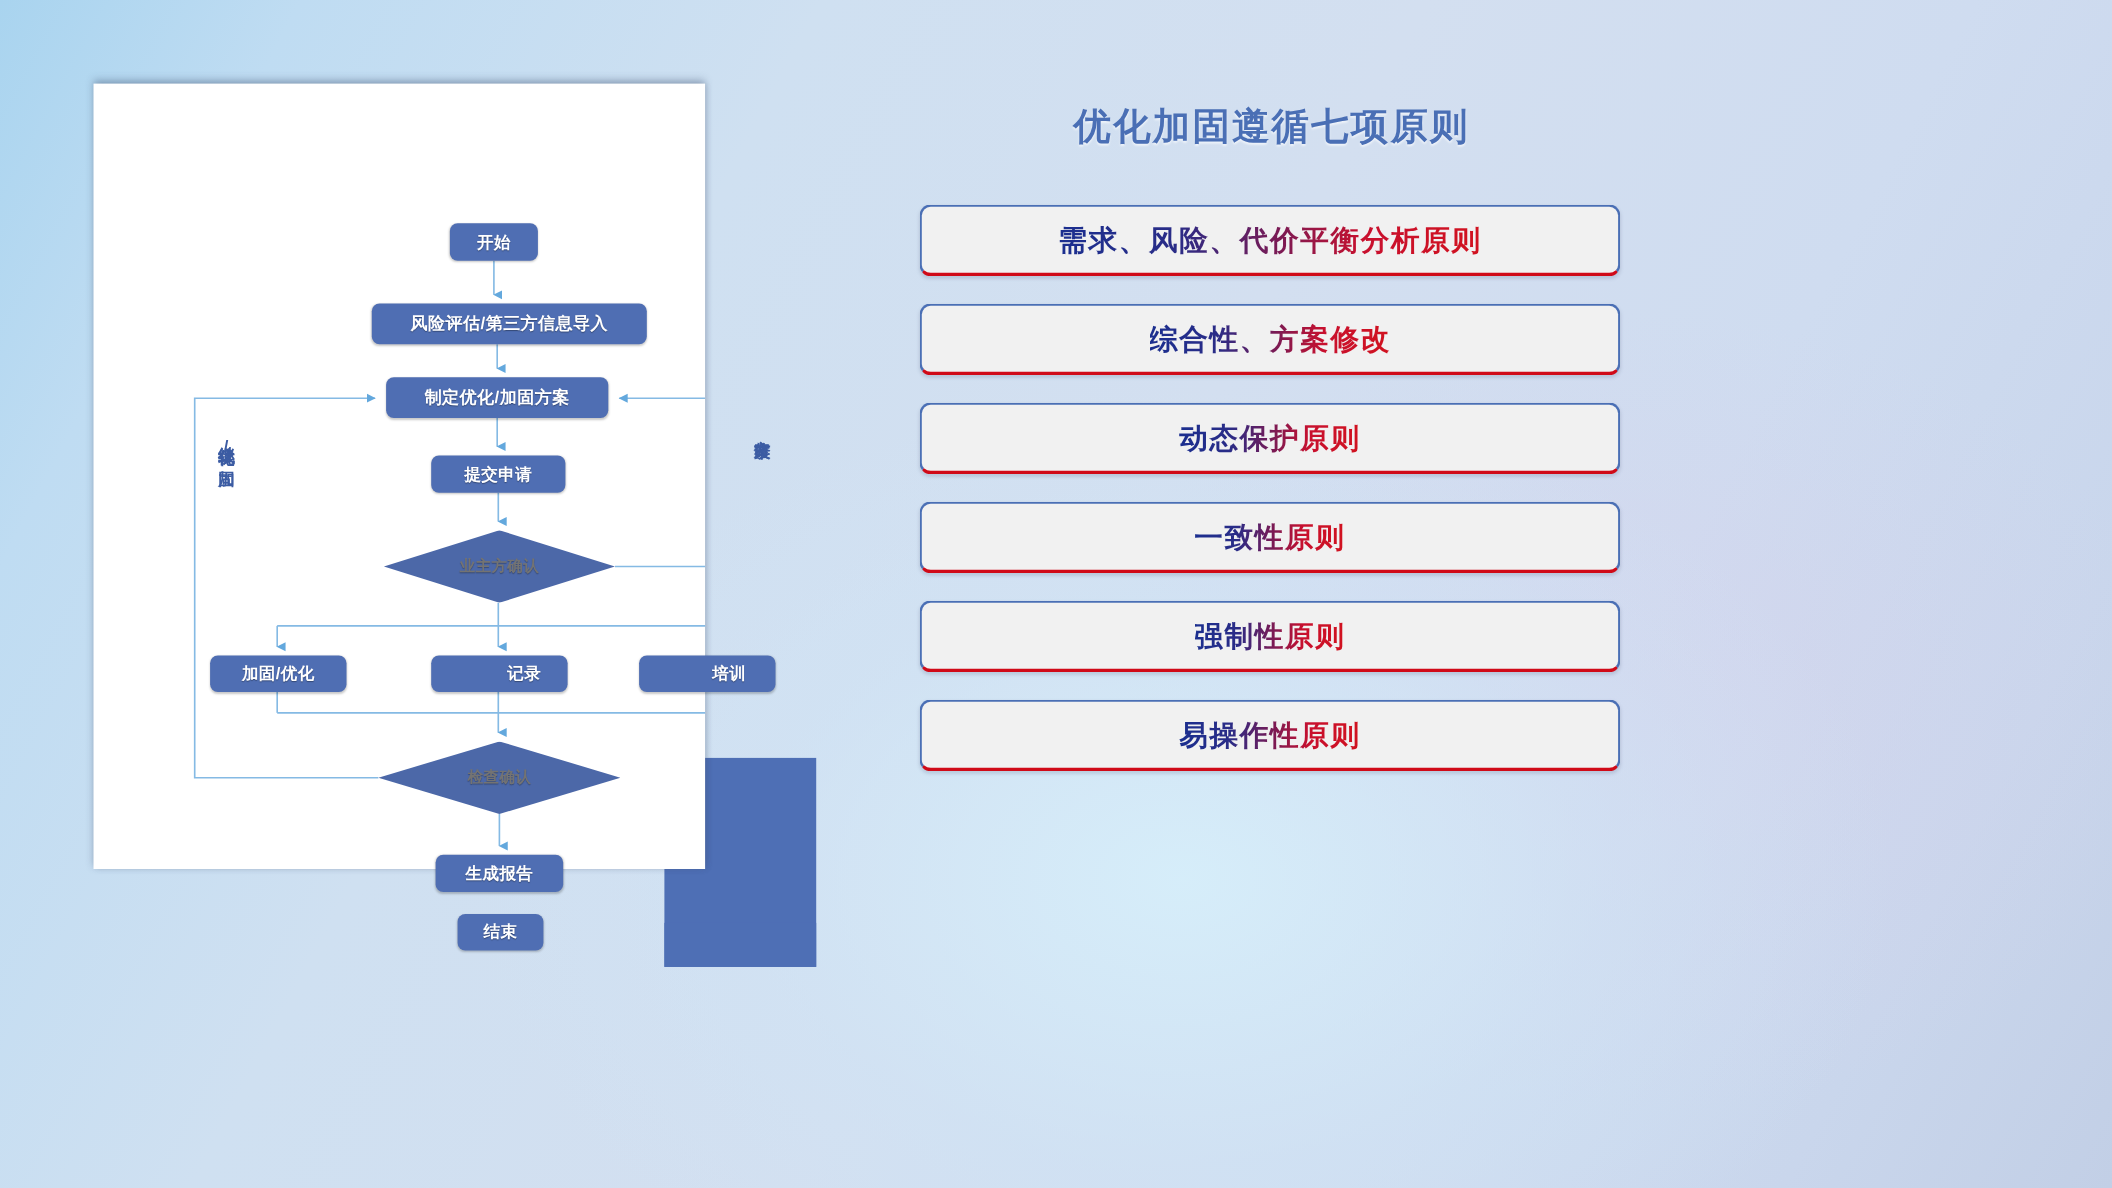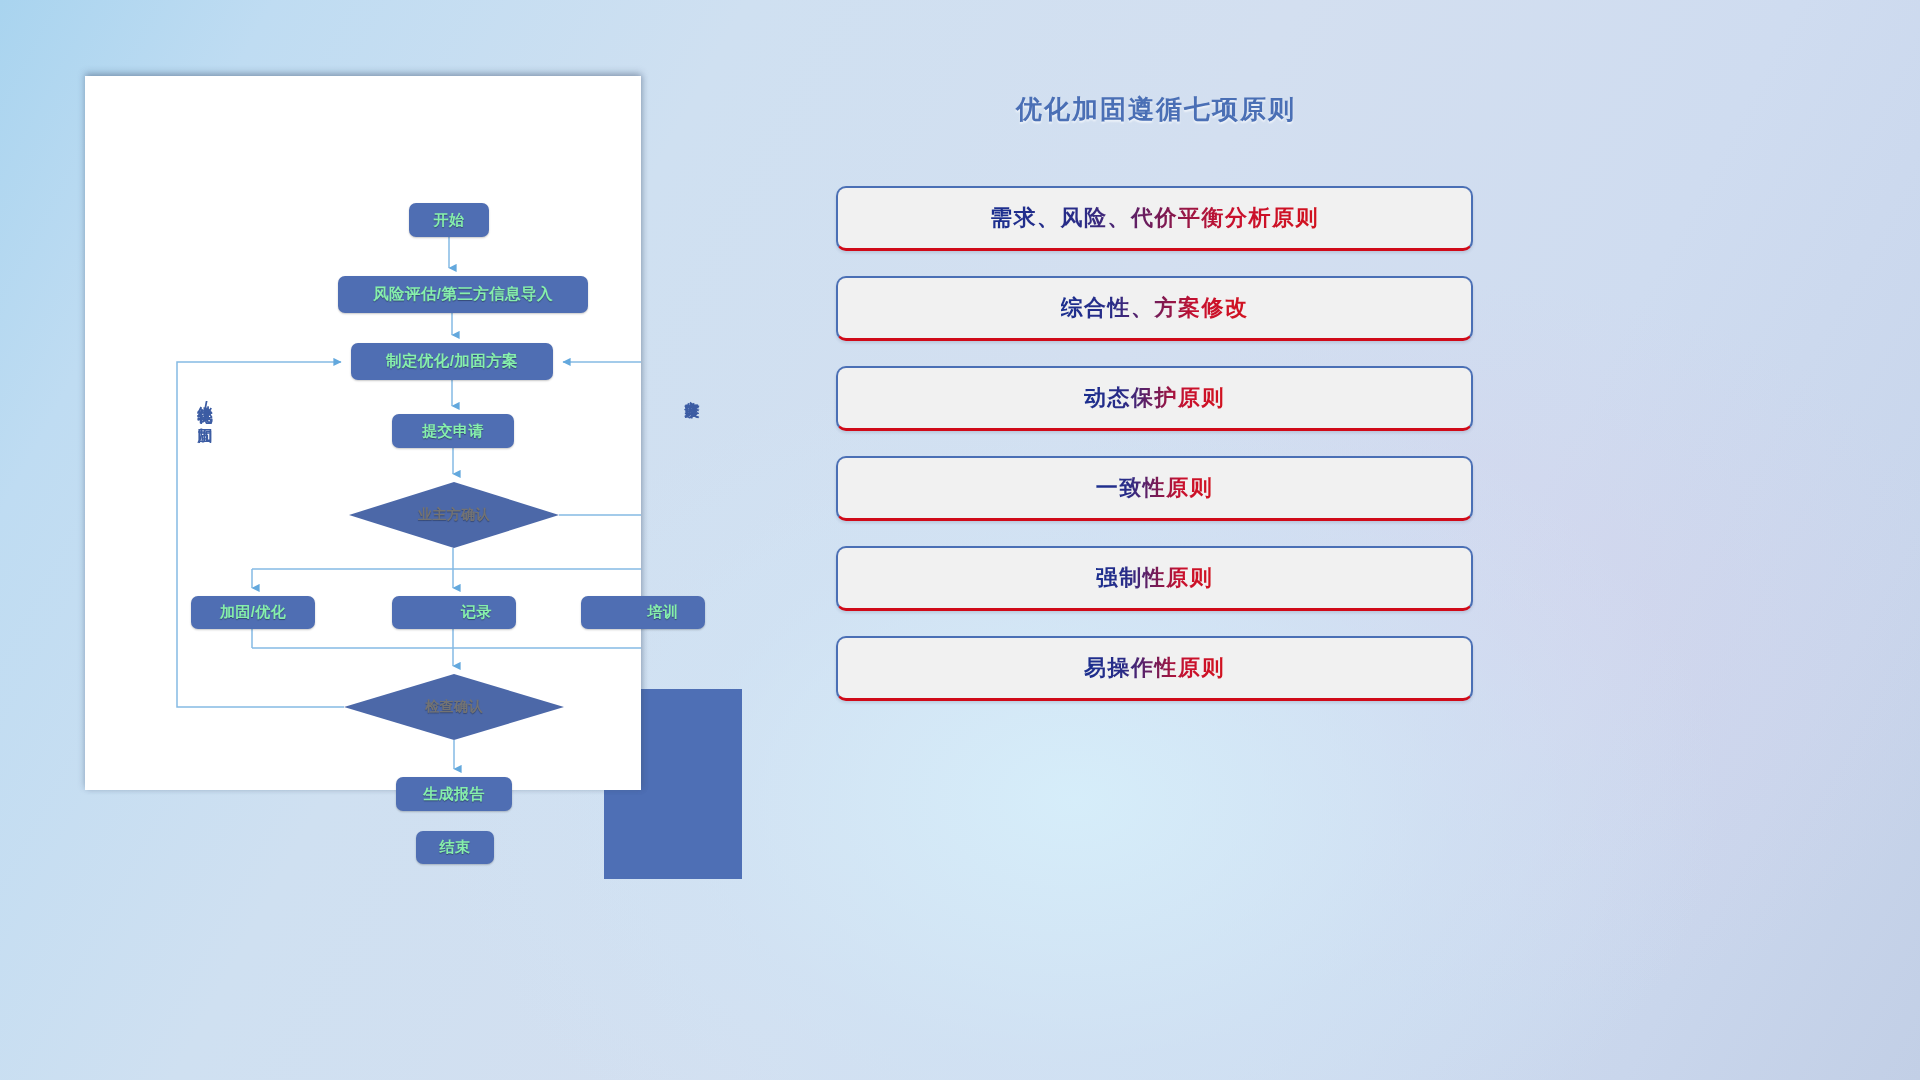--- a/index.html
+++ b/index.html
@@ -66,21 +66,21 @@
     height: 714px;
   }
 
   
   .node {
     position: absolute;
     display: flex;
     align-items: center;
     justify-content: center;
     background: #4f6eb3;
-    color: #86efac;
+    color: #ffffff;
     border-radius: 7px;
     font-weight: bold;
     letter-spacing: .4px;
     text-shadow: 0 1px 1px rgba(0,0,0,0.35);
     box-shadow: 0 1px 2px rgba(0,0,0,0.22);
     white-space: nowrap;
   }
 
   .diamond-wrap {
     position: absolute;
@@ -143,21 +143,21 @@
     height: 930px;
   }
 
   #principles-title {
     position: absolute;
     left: 0;
     top: 10px;
     width: 640px;
     text-align: center;
     color: #4a6fb5;
-    font-size: 26px;
+    font-size: 34px;
     font-weight: bold;
     letter-spacing: 2px;
     text-shadow: 0 2px 2px rgba(255,255,255,0.65);
   }
 
   #principles-list {
     position: absolute;
     left: 0;
     top: 104px;
     width: 637px;
@@ -174,21 +174,21 @@
     border-right: 2px solid #4a6fb5;
     border-bottom: 3px solid #d00a18;
     display: flex;
     align-items: center;
     justify-content: center;
     box-shadow: 0 2px 3px rgba(80,90,120,0.18);
   }
   .principle:last-child { margin-bottom: 0; }
 
   .principle-text {
-    font-size: 22px;
+    font-size: 26px;
     font-weight: bold;
     letter-spacing: 1.5px;
     background: linear-gradient(90deg, #1b2f8f 0%, #2a2c87 28%, #7a1a54 52%, #c8102e 72%, #d1121f 100%);
     -webkit-background-clip: text;
     background-clip: text;
     color: transparent;
     -webkit-text-fill-color: transparent;
     white-space: nowrap;
   }
 </style>

